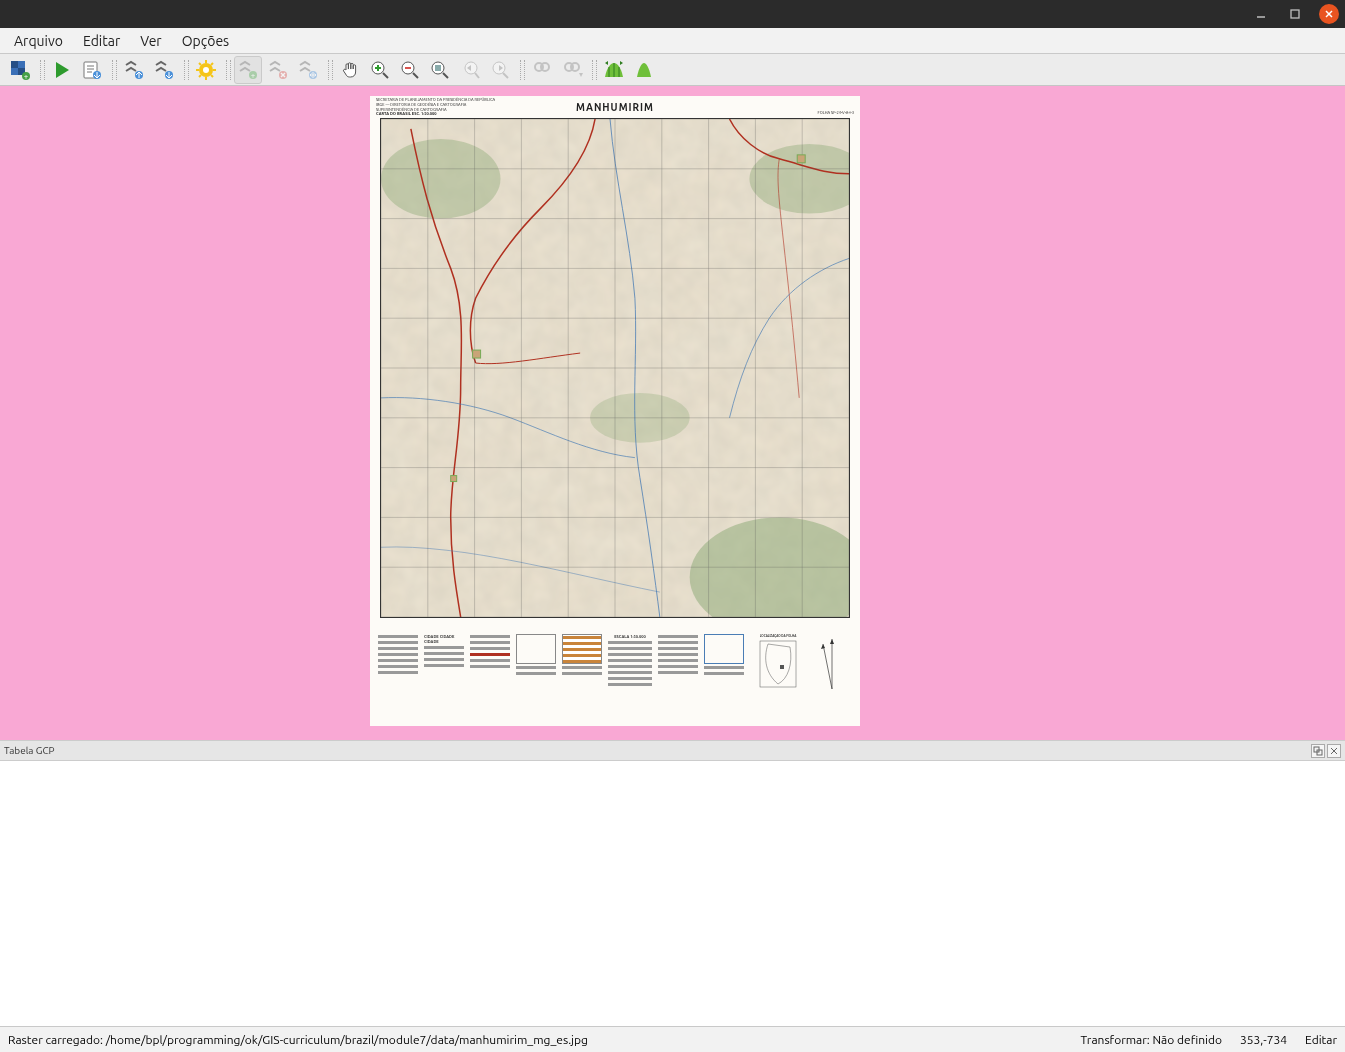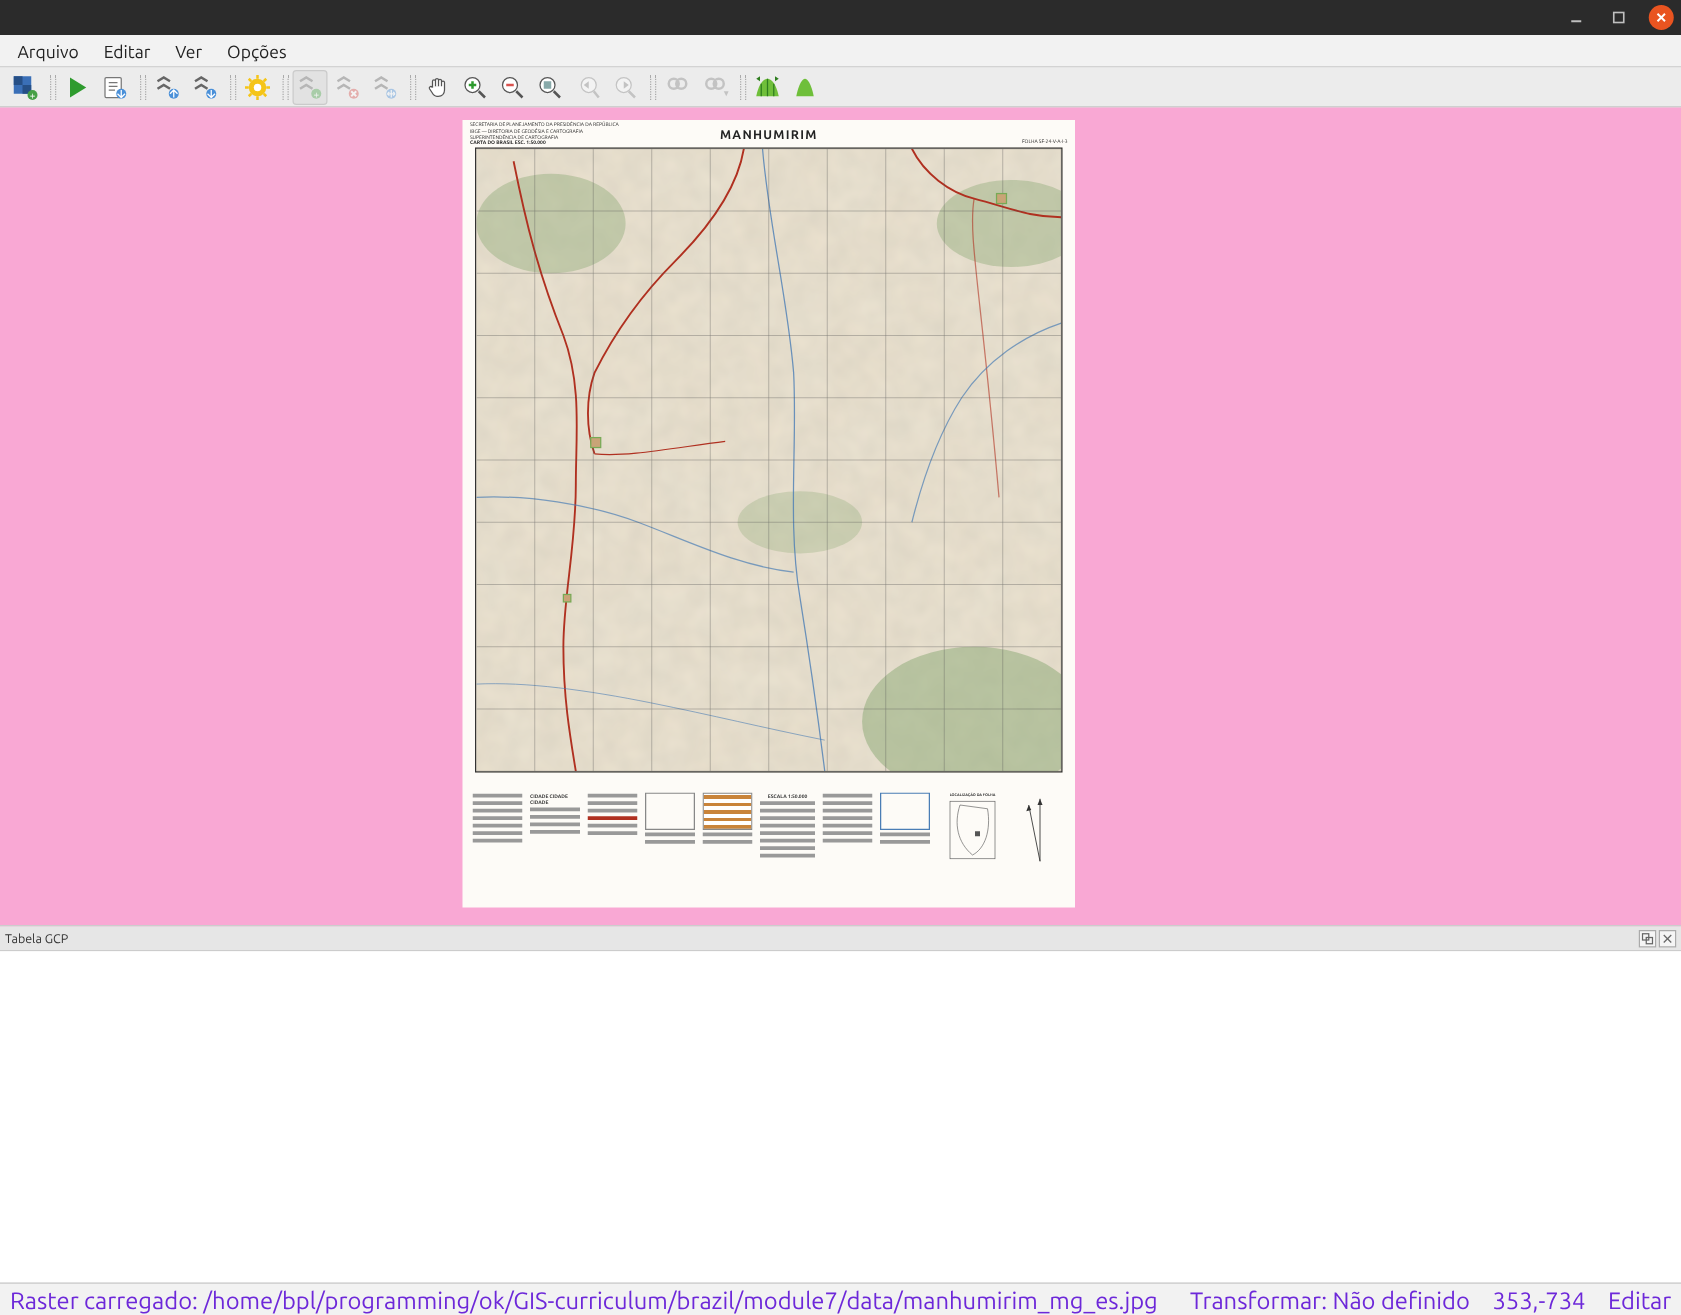--- a/index.html
+++ b/index.html
@@ -43,21 +43,21 @@
   .legend-block.wide{flex:1.4;}
   
   
   .gcp-panel-header { height: 20px; background:#e6e6e6; border-bottom:1px solid #ccc; display:flex; align-items:center; padding: 0 4px; justify-content:space-between;}
   .gcp-panel-header .label { font-size:10px; color:#333; font-weight:normal;}
   .gcp-panel-header .panelbtns {display:flex; gap:2px;}
   .panel-smbtn { width:14px; height:14px; border:1px solid #aaa; display:flex; align-items:center; justify-content:center; background:#f5f5f5;}
   .panel-smbtn svg{width:10px;height:10px;}
   .gcp-panel-body { height: 265px; background:#ffffff; }
   
-  .statusbar { height: 26px; background:#f2f2f2; border-top:1px solid #c9c9c9; display:flex; align-items:center; padding:0 8px; font-size:19px; color:#6d28d9; justify-content:space-between;}
+  .statusbar { height: 26px; background:#f2f2f2; border-top:1px solid #c9c9c9; display:flex; align-items:center; padding:0 8px; font-size:12px; color:#000000; justify-content:space-between;}
   .status-right { display:flex; gap:18px; align-items:center;}
 </style>
 </head>
 <body>
 
 <div class="titlebar">
   <div class="win-controls">
     <div class="win-btn win-min">
       <svg viewBox="0 0 12 12">
           <line x1="2" y1="9" x2="10" y2="9" stroke="#bfbfbf" stroke-width="1.5"></line>

